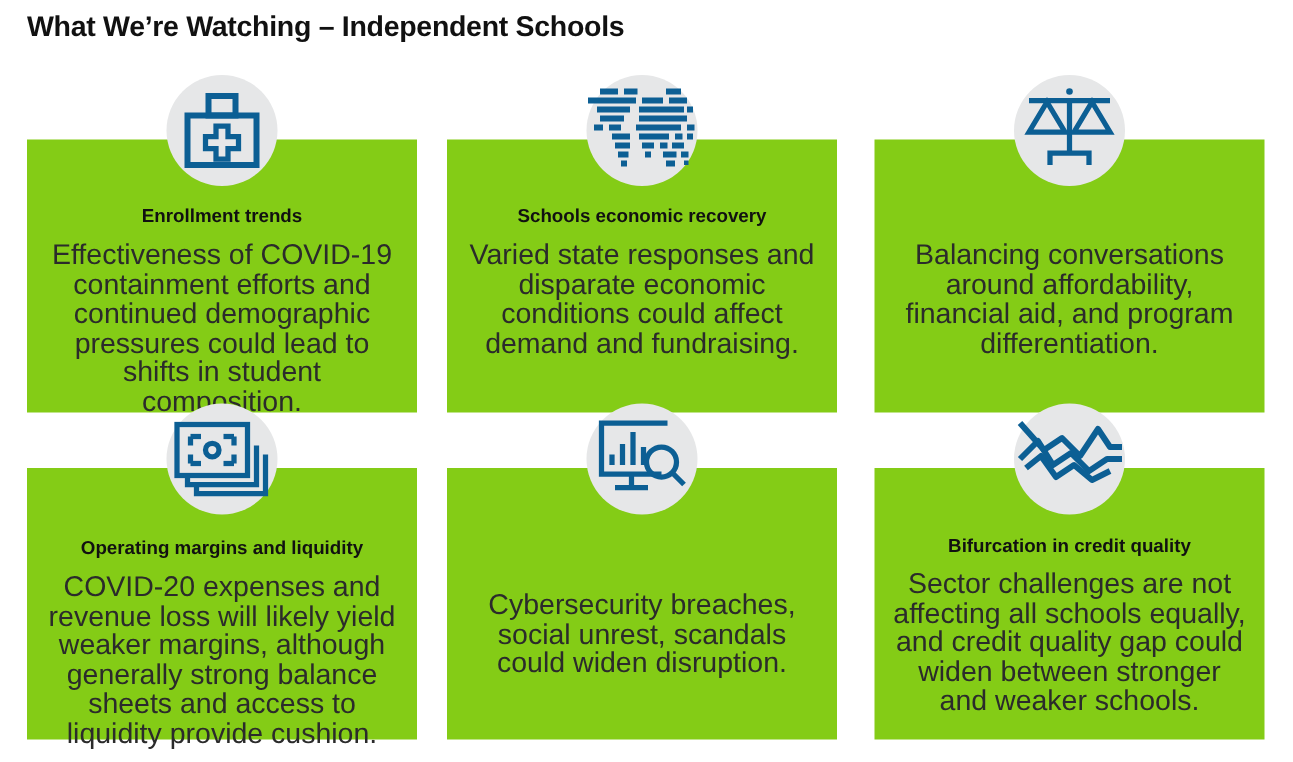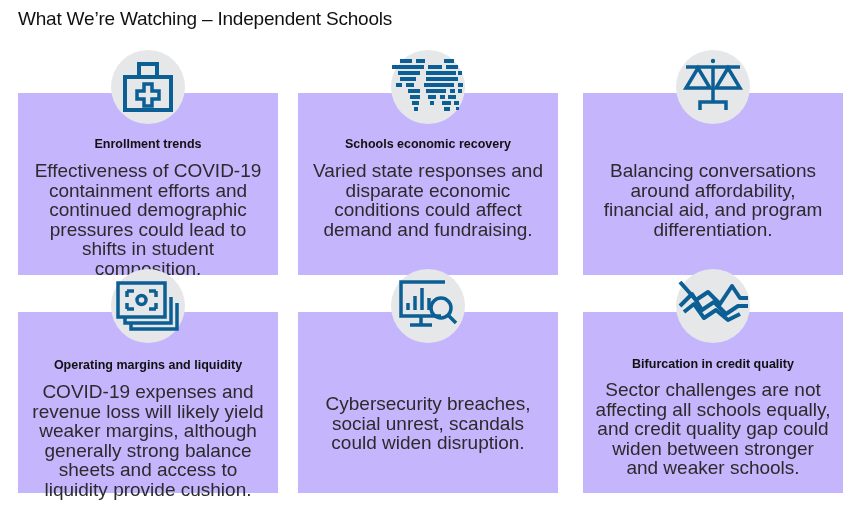--- a/index.html
+++ b/index.html
@@ -13,36 +13,36 @@
     font-family: "Liberation Sans", sans-serif;
     color: #1A1A1A;
     overflow: hidden;
     position: relative;
   }
   #page-title {
     position: absolute;
     left: 18px;
     top: 8px;
     font-size: 19px;
-    font-weight: normal;
+    font-weight: bold;
     letter-spacing: -0.2px;
     color: #111111;
     white-space: nowrap;
   }
   .grid {
     position: absolute;
     left: 0;
     top: 0;
     width: 862px;
     height: 508px;
   }
   .card {
     position: absolute;
     width: 260px;
-    background: #c4b5fd;
+    background: #84cc16;
     box-sizing: border-box;
   }
   .card.row1 { top: 93px; height: 182px; }
   .card.row2 { top: 312px; height: 181px; }
   .card.col1 { left: 18px; }
   .card.col2 { left: 298px; }
   .card.col3 { left: 583px; }
 
   .icon-circle {
     position: absolute;
@@ -173,21 +173,21 @@
         <polyline points="41,12 41,18"></polyline>
         <polyline points="41,12 34,12"></polyline>
         <polyline points="12,30 12,24"></polyline>
         <polyline points="12,30 19,30"></polyline>
         <polyline points="41,30 41,24"></polyline>
         <polyline points="41,30 34,30"></polyline>
         <circle cx="26.5" cy="21" r="4.5"></circle>
       </svg>
     </div>
     <div class="card-head">Operating margins and liquidity</div>
-    <div class="card-body">COVID-19 expenses and revenue loss will likely yield weaker margins, although generally strong balance sheets and access to liquidity provide cushion.</div>
+    <div class="card-body">COVID-20 expenses and revenue loss will likely yield weaker margins, although generally strong balance sheets and access to liquidity provide cushion.</div>
   </div>
 
   <div class="card row2 col2 r2c2">
     <div class="icon-circle">
       <svg width="62" height="56" viewBox="0 0 62 56" fill="none" stroke="#0C5F94" stroke-width="3.5">
         <polyline points="48,4 4,4 4,38 44,38"></polyline>
         <line x1="24" y1="38" x2="24" y2="46"></line>
         <line x1="13" y1="47" x2="35" y2="47"></line>
         <line x1="11" y1="32" x2="11" y2="25"></line>
         <line x1="18" y1="32" x2="18" y2="18"></line>

